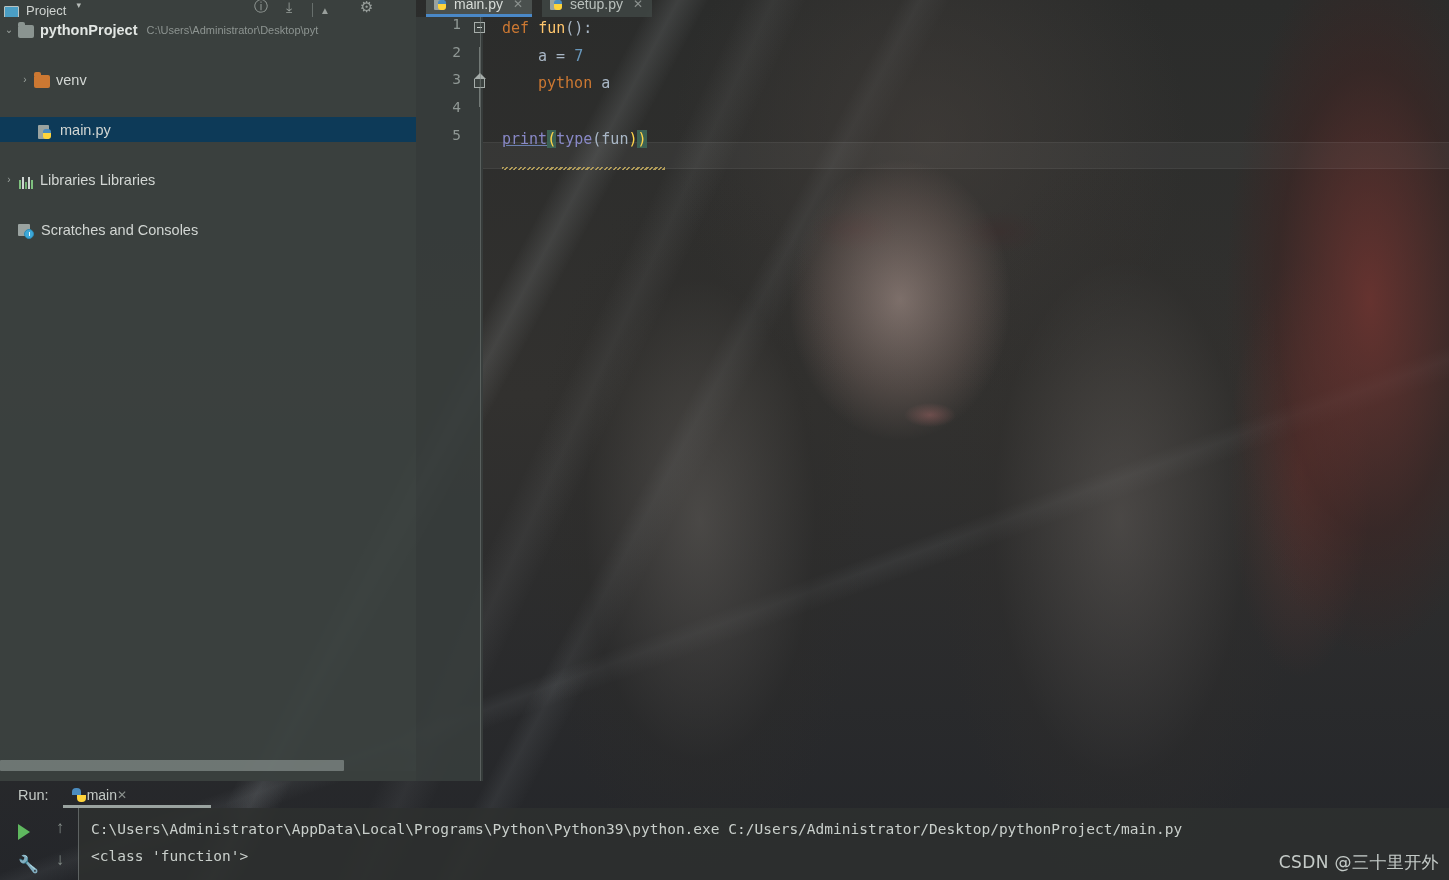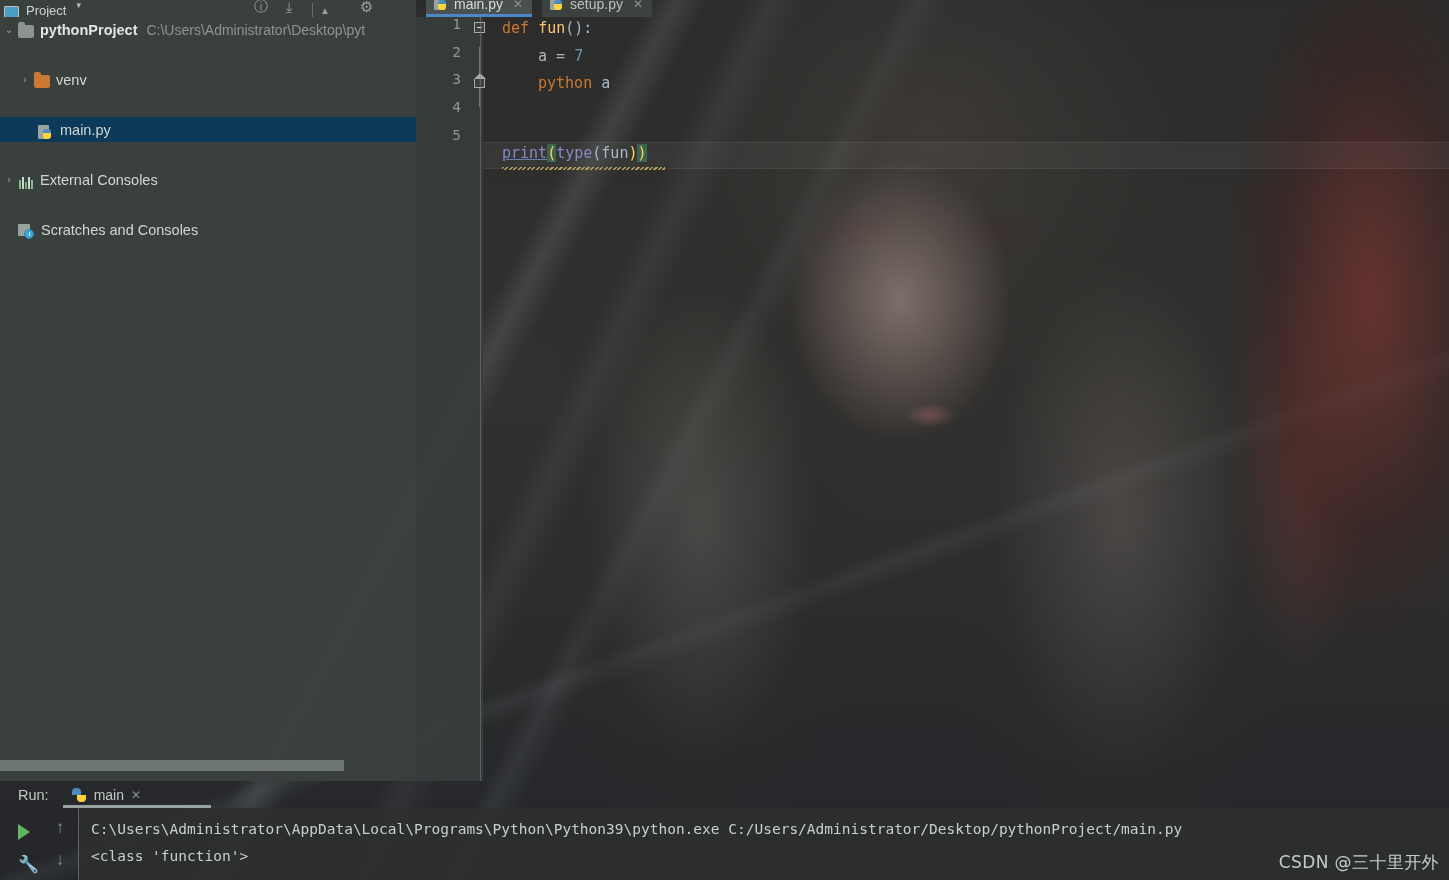--- a/index.html
+++ b/index.html
@@ -94,21 +94,21 @@
   .ico-libs i:nth-child(4){ left:10px; height:12px; background:#cfd6d2; }
   .ico-libs i:nth-child(5){ left:13px; height:9px;  background:#7ec07e; }
 
   
   .ico-scratch { width: 17px; height: 15px; top: 2px; }
   .ico-scratch .sheet { position:absolute; left:0; top:0; width:12px; height:12px; background:#9aa3a0; border-radius:1px; }
   .ico-scratch .clk { position:absolute; left:6px; top:5px; width:10px; height:10px; border-radius:50%; background:#3da8d8; border:1px solid #2b8ab5; }
   .ico-scratch .clk::after { content:""; position:absolute; left:4px; top:1.5px; width:1px; height:4px; background:#eaf4f8; }
 
   .proj-name { font-weight: bold; color: #e2e6e3; text-align: right; }
-  .proj-path { color: #8d9491; margin-left: 9px; font-size: 14px; font-weight: normal; }
+  .proj-path { color: #8d9491; margin-left: 9px; font-size: 11px; font-weight: normal; }
 
   
   #panel-hscroll {
     position:absolute; left:0; bottom:10px; width:416px; height:11px;
   }
   #panel-hscroll .thumb {
     position:absolute; left:0; top:0; width:344px; height:11px;
     background: rgba(142,152,148,0.62); border-radius:1px;
   }
   #panel-bottom-edge { position:absolute; left:0; bottom:0; width:416px; height:10px; background: rgba(58,63,61,0.80); }
@@ -185,21 +185,21 @@
   }
 
   
   #runwin { position: absolute; left: 18px; top: 781px; width: 1449px; height: 99px; }
   #run-tabbar {
     position:absolute; left:0; top:0; width:1449px; height:27px;
     display:flex; align-items:center; color:#c3c9c5; font-size:14px;
   }
   #run-label { margin-left: 0px; color:#c3c9c5; font-size:14.5px; }
   #run-tab {
-    display:flex; align-items:center; gap:7px; margin-left:22px; position:relative; height:27px;
+    display:flex; align-items:center; margin-left:22px; position:relative; height:27px;
   }
   #run-tab::after { content:""; position:absolute; left:-8px; bottom:0; width:148px; height:3px; background:#9aa3a0; }
   .run-py { width:16px; height:16px; position:relative; }
   .run-py .py1 { position:absolute; left:1px; top:1px; width:9px; height:7px; background:#4b8bbe; border-radius:4px 4px 0 0; }
   .run-py .py2 { position:absolute; left:6px; top:8px; width:9px; height:7px; background:#ffd43b; border-radius:0 0 4px 4px; }
 
   #run-side { position:absolute; left:0; top:27px; width:28px; height:72px; }
   #play-btn { position:absolute; left:0; top:16px; width:0;height:0;
     border-left:12px solid #5fb85f; border-top:8px solid transparent; border-bottom:8px solid transparent; }
   #wrench { position:absolute; left:0px; top:48px; width:18px; height:18px; color:#9aa3a0; font-size:17px; line-height:18px; }
@@ -265,21 +265,21 @@
 
   <div class="tree-row" style="top:75px;">
     <span class="arrow">›</span>
     <span class="ico ico-libs">
       <i></i>
         <i></i>
         <i></i>
         <i></i>
         <i></i>
     </span>
-    <span>External Consoles</span>
+    <span>Libraries Libraries</span>
   </div>
 
   <div class="tree-row" style="top:100px;padding-left:18px;">
     <span class="ico ico-scratch">
       <span class="sheet"></span>
         <span class="clk"></span>
     </span>
     <span>Scratches and Consoles</span>
   </div>
 
@@ -329,21 +329,21 @@
     <div id="current-line-hl"></div>
 
     <div class="cline" style="top:-2px;"><span class="kw">def</span><span class="pl"> </span><span class="fn">fun</span><span class="pl">(</span><span class="pl">)</span><span class="pl">:</span></div>
 
     <div class="cline" style="top:26px;padding-left:36px;"><span class="ident">a</span><span class="pl"> = </span><span class="num">7</span></div>
 
     <div class="cline" style="top:53px;padding-left:36px;"><span class="kw">python</span><span class="ident"> a</span></div>
 
     <div class="cline" style="top:81px;"></div>
 
-    <div class="cline" style="top:123px;text-align:right;"><span class="bi under">print</span><span class="brk-hl">(</span><span class="bi">type</span><span class="pl">(</span><span class="ident">fun</span><span class="brk-y">)</span><span class="brk-hl">)</span></div>
+    <div class="cline" style="top:109px;text-align:right;"><span class="bi under">print</span><span class="brk-hl">(</span><span class="bi">type</span><span class="pl">(</span><span class="ident">fun</span><span class="brk-y">)</span><span class="brk-hl">)</span></div>
 
     <div class="squiggle"></div>
   </div>
 </div>
 
 <div id="runwin">
 
   <div id="run-tabbar">
     <span id="run-label">Run:</span>
     <div id="run-tab">

